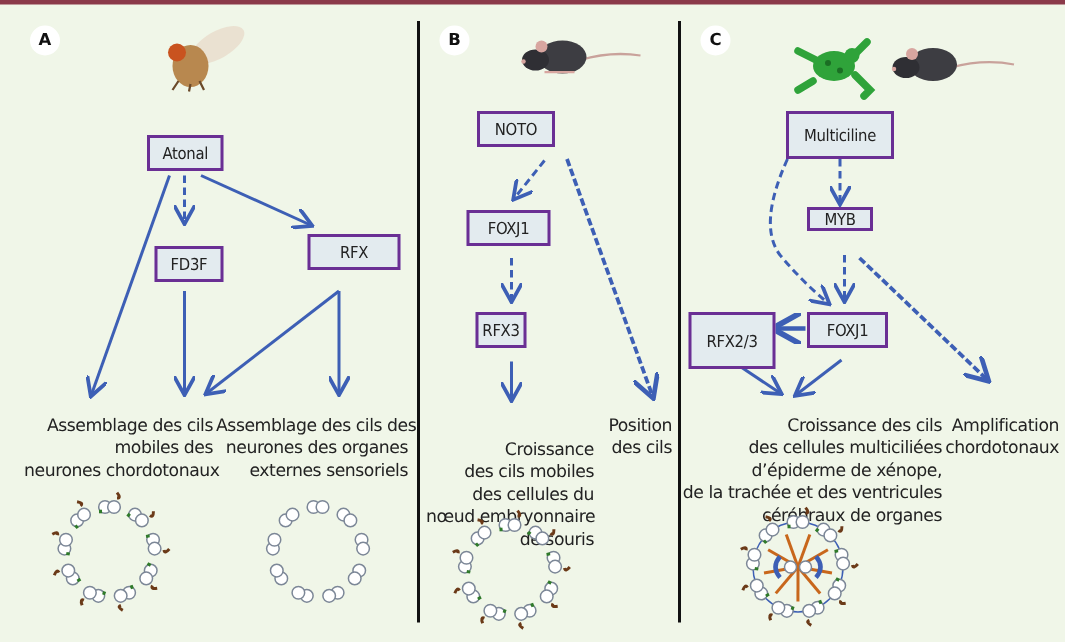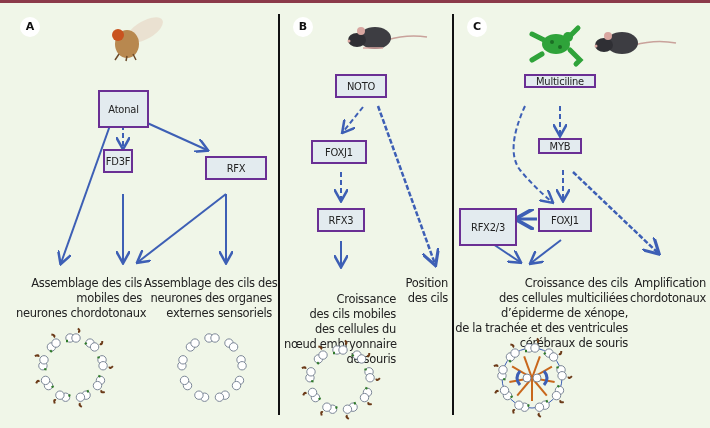--- a/index.html
+++ b/index.html
@@ -83,29 +83,29 @@
     <line x1="560" y1="106" x2="560" y2="135" stroke-dasharray="5 3"></line>
     <path d="M525 106 Q505 150 520 170 Q535 188 552 202" stroke-dasharray="5 3"></path>
     <line x1="563" y1="170" x2="563" y2="200" stroke-dasharray="5 3"></line>
     <line x1="573" y1="172" x2="658" y2="253" stroke-dasharray="5 2" stroke-width="2.5"></line>
     <line x1="537" y1="219" x2="517" y2="219" stroke-width="3"></line>
     <line x1="487" y1="240" x2="520" y2="262"></line>
     <line x1="561" y1="240" x2="531" y2="263"></line>
   </g>
 </svg>
 
-<div class="gbox" style="left:98px;top:90px;width:51px;height:38px">Atonal</div>
-<div class="gbox" style="left:103px;top:149px;width:30px;height:24px">FD3F</div>
+<div class="gbox" style="left:98px;top:90px;width:51px;height:24px">Atonal</div>
+<div class="gbox" style="left:103px;top:164px;width:46px;height:24px">FD3F</div>
 <div class="gbox" style="left:205px;top:156px;width:62px;height:24px">RFX</div>
 
-<div class="gbox" style="left:335px;top:74px;width:52px;height:24px">NOTO</div>
+<div class="gbox" style="left:318px;top:74px;width:52px;height:24px">NOTO</div>
 <div class="gbox" style="left:311px;top:140px;width:56px;height:24px">FOXJ1</div>
-<div class="gbox" style="left:317px;top:208px;width:48px;height:24px">RFX3</div>
-
-<div class="gbox" style="left:524px;top:74px;width:72px;height:14px">Multiciline</div>
+<div class="gbox" style="left:317px;top:208px;width:34px;height:24px">RFX3</div>
+
+<div class="gbox" style="left:524px;top:74px;width:72px;height:32px">Multiciline</div>
 <div class="gbox" style="left:538px;top:138px;width:44px;height:16px">MYB</div>
 <div class="gbox" style="left:538px;top:208px;width:54px;height:24px">FOXJ1</div>
 <div class="gbox" style="left:459px;top:208px;width:58px;height:38px">RFX2/3</div>
 
 <div class="outcome" style="left:16px;top:276px;width:126px">Assemblage des cils
 mobiles des
 neurones chordotonaux</div>
 <div class="outcome" style="left:144px;top:276px;width:128px">Assemblage des cils des
 neurones des organes
 externes sensoriels</div>
@@ -113,21 +113,21 @@
 des cils mobiles
 des cellules du
 nœud embryonnaire
 de souris</div>
 <div class="outcome" style="left:396px;top:276px;width:52px">Position
 des cils</div>
 <div class="outcome" style="left:452px;top:276px;width:176px">Croissance des cils
 des cellules multiciliées
 d’épiderme de xénope,
 de la trachée et des ventricules
-cérébraux de souris</div>
+cérébraux de organes</div>
 <div class="outcome" style="left:616px;top:276px;width:90px">Amplification
 chordotonaux</div>
 
 <svg class="arrows" width="710" height="428" id="cilia-layer">
     <g>
       <g>
         <circle cx="70" cy="338" r="4.2" fill="#fff" stroke="#7c8797" stroke-width="1"></circle>
         <circle cx="76" cy="338" r="4.2" fill="#fff" stroke="#7c8797" stroke-width="1"></circle>
         <path d="M78 332 q3 1.8369701987210297e-16 2.2043642384652356e-16 -3.5999999999999996" stroke="#6b3a18" stroke-width="2" fill="none"></path>
         <path d="M67 339.8 l-1.4695761589768238e-16 2.4000000000000004" stroke="#2f7a2a" stroke-width="2"></path>

